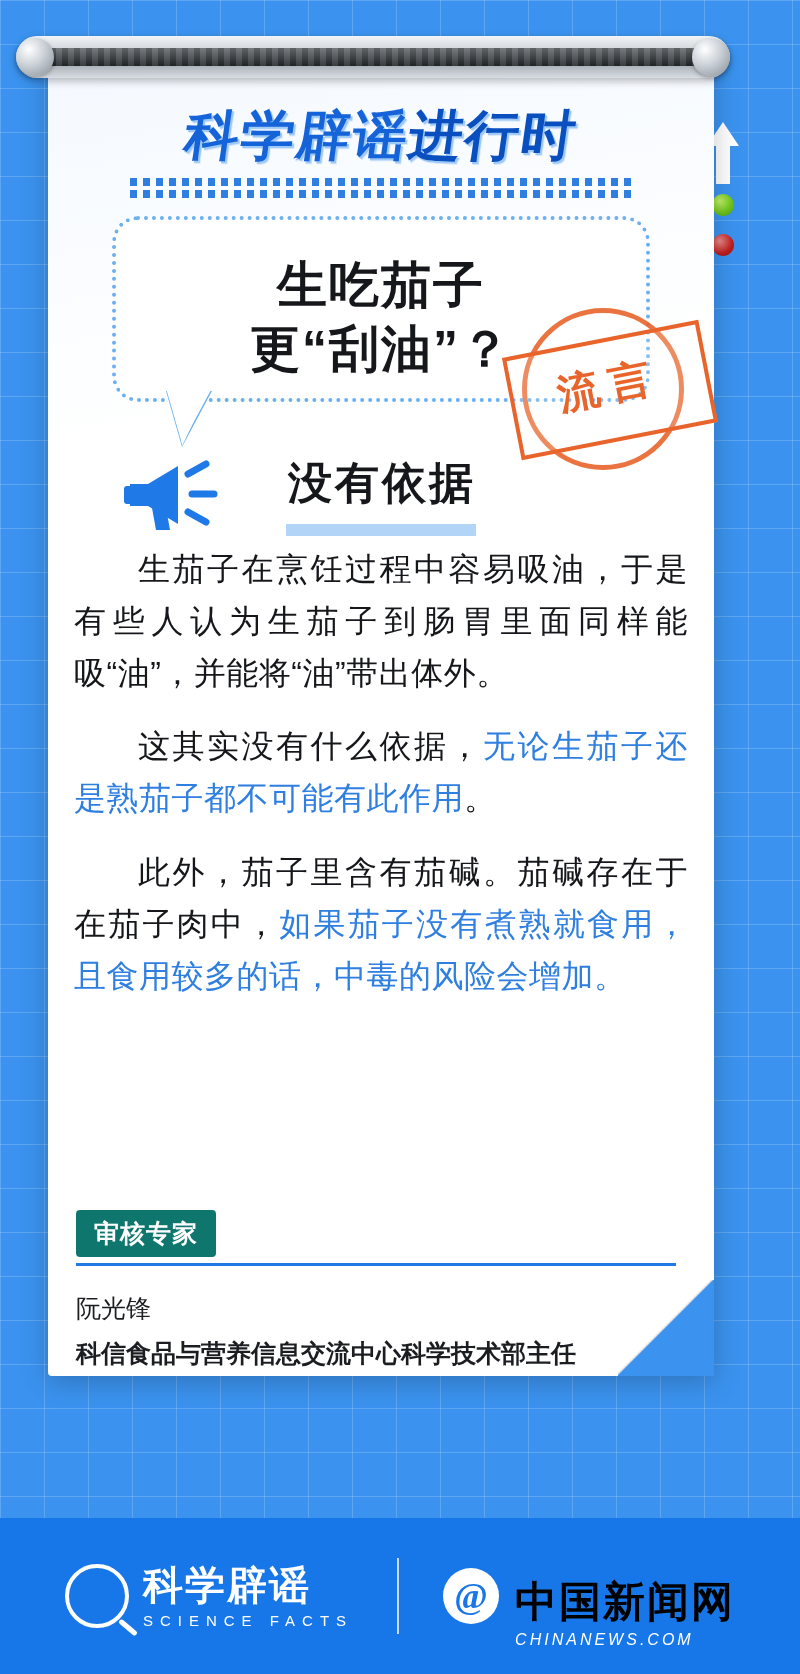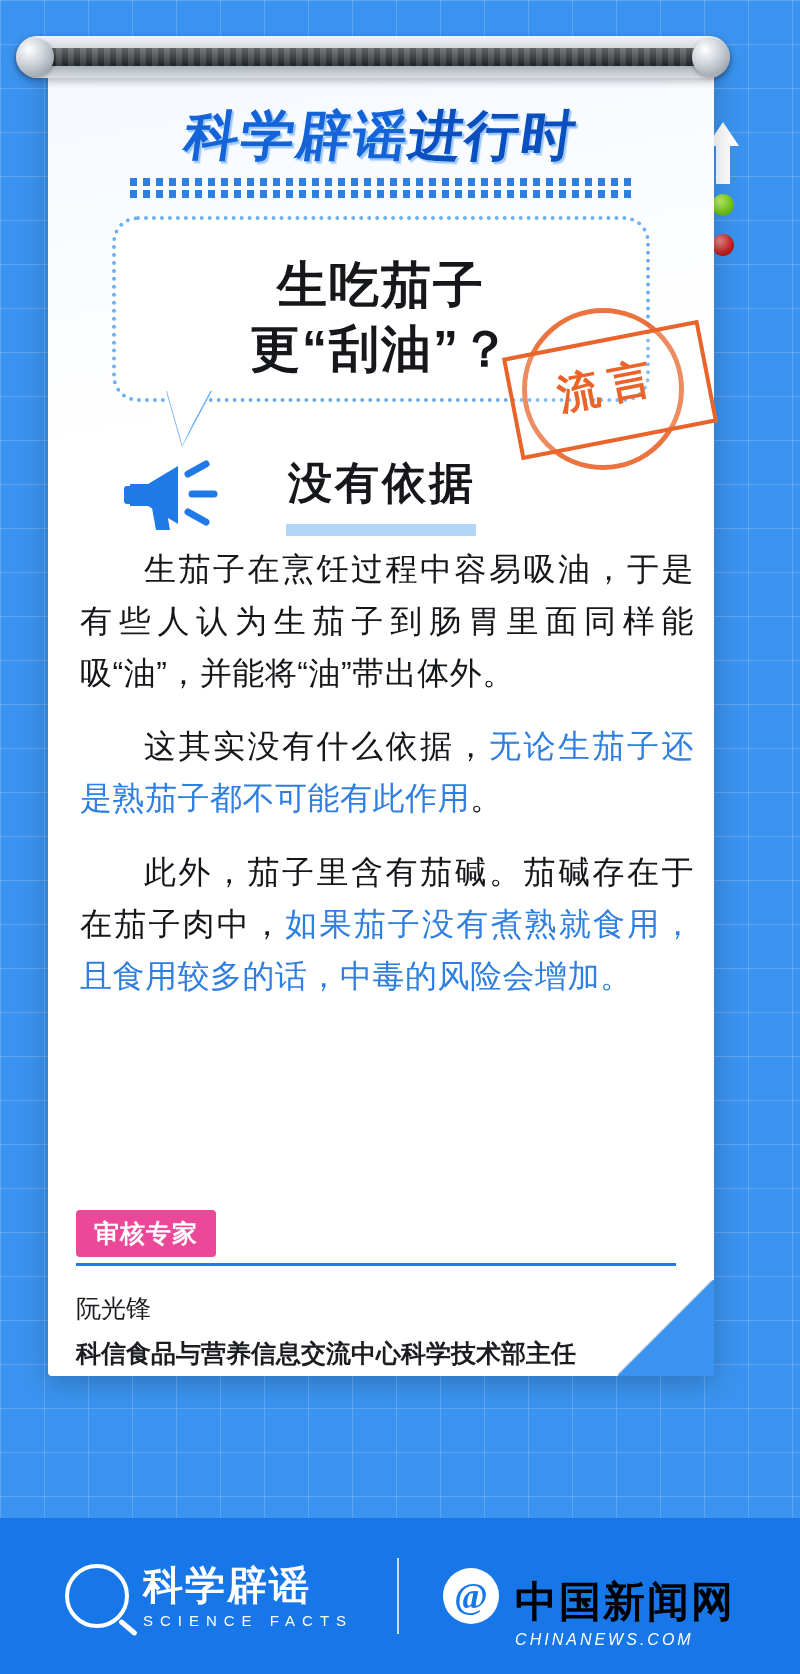--- a/index.html
+++ b/index.html
@@ -270,35 +270,34 @@
   .body-text {
     position: absolute;
     left: 26px;
     top: 488px;
     width: 614px;
     font-size: 32px;
     line-height: 1.62;
     color: #15171a;
     text-align: justify;
     letter-spacing: .5px;
-    margin-left: 6px;
   }
   .body-text p { margin: 0 0 22px 0; text-indent: 2em; }
   .hl { color: #2f7fe0; }
 
   
   .reviewer {
     position: absolute;
     left: 28px;
     top: 1154px;
     width: 610px;
   }
   .reviewer-tag {
     display: inline-block;
-    background: #ec4899;
+    background: #0f766e;
     color: #ffffff;
     font-size: 25px;
     font-weight: bold;
     padding: 7px 18px;
     border-radius: 4px;
     letter-spacing: 1px;
   }
   .reviewer-rule {
     margin-top: 6px;
     height: 3px;

